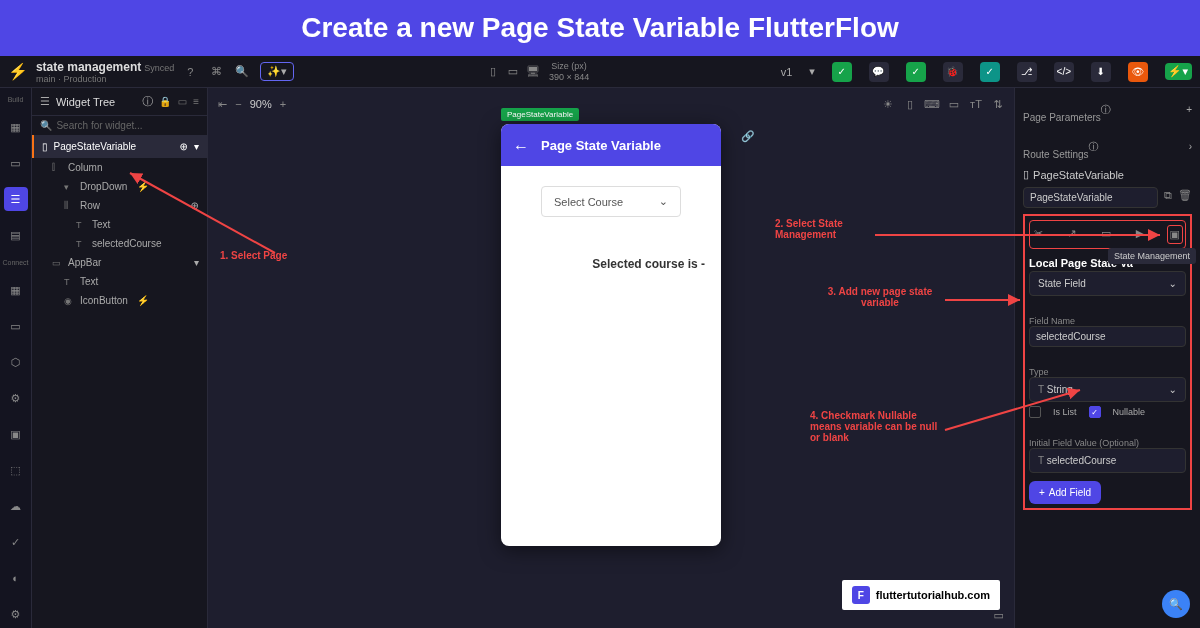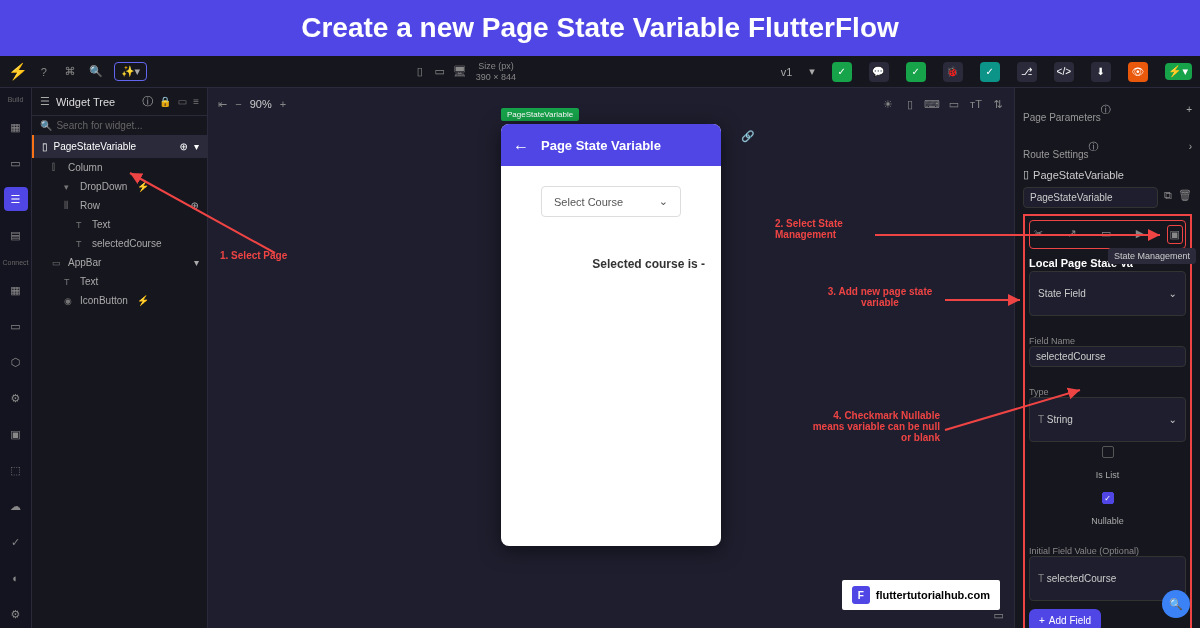--- a/index.html
+++ b/index.html
@@ -49,42 +49,52 @@
 .selected-text { text-align: right; font-size: 12px; font-weight: 600; color: #333; margin-top: 40px; }
 .right-icons-bar { position: absolute; top: 0; right: 0; display: flex; gap: 6px; padding: 8px; }
 .right-panel { width: 186px; background: #16161f; border-left: 1px solid #2a2a3a; display: flex; flex-direction: column; padding: 6px 8px; gap: 6px; overflow: hidden; }
 .panel-row { display: flex; align-items: center; justify-content: space-between; color: #aaa; font-size: 10px; padding: 2px 0; }
 .panel-label { color: #999; margin-top: 16px; }
 .panel-input { background: #1e1e2e; border: 1px solid #333; border-radius: 4px; padding: 4px 6px; color: #ccc; font-size: 10px; width: 100%; }
 .icon-row { display: flex; justify-content: space-between; padding: 4px 2px; border: 1px solid #ef4444; border-radius: 4px; }
 .icon-row .ic { color: #888; cursor: pointer; padding: 2px; }
 .tooltip-box { position: absolute; background: #2a2a3a; color: #ccc; font-size: 9px; padding: 3px 6px; border-radius: 3px; right: 4px; top: 248px; z-index: 5; }
 .section-title { color: #fff; font-size: 11px; font-weight: 700; }
-.dropdown-field { background: #1e1e2e; border: 1px solid #333; border-radius: 4px; padding: 16px 8px; display: flex; justify-content: space-between; align-items: center; color: #ccc; font-size: 10px; }
+.dropdown-field { background: #1e1e2e; border: 1px solid #333; border-radius: 4px; padding: 6px 8px; display: flex; justify-content: space-between; align-items: center; color: #ccc; font-size: 10px; }
 .field-label { color: #888; font-size: 9px; margin-top: 20px; }
-.checkbox-row { display: flex; gap: 12px; align-items: center; font-size: 9px; color: #aaa; margin-top: 4px; flex-direction: column; }
+.checkbox-row { display: flex; gap: 12px; align-items: center; font-size: 9px; color: #aaa; margin-top: 4px; }
 .cb { width: 12px; height: 12px; border: 1px solid #555; border-radius: 2px; display: inline-flex; align-items: center; justify-content: center; }
 .cb.checked { background: #4f46e5; border-color: #4f46e5; color: #fff; font-size: 8px; }
 .add-field-btn { background: #4f46e5; color: #fff; border-radius: 6px; padding: 6px 10px; font-size: 10px; display: inline-flex; align-items: center; gap: 4px; margin-top: 8px; cursor: pointer; width: fit-content; }
 .annotation { position: absolute; color: #ef4444; font-size: 10px; font-weight: 600; z-index: 10; }
 .arrow-line { position: absolute; z-index: 9; }
 .watermark { position: absolute; bottom: 18px; right: 200px; background: #fff; color: #000; padding: 6px 10px; font-size: 11px; font-weight: 600; display: flex; align-items: center; gap: 6px; border-radius: 2px; }
 .watermark-logo { width: 18px; height: 18px; background: #4f46e5; border-radius: 3px; display: flex; align-items: center; justify-content: center; color: #fff; font-size: 10px; }
 .search-fab { position: absolute; bottom: 10px; right: 10px; width: 28px; height: 28px; background: #3b82f6; border-radius: 50%; display: flex; align-items: center; justify-content: center; color: #fff; cursor: pointer; }
 .device-icons { display: flex; gap: 4px; align-items: center; }
 .lightning { background: #16a34a; border-radius: 4px; padding: 2px 4px; color: #fff; }
 .state-panel-box { border: 2px solid #ef4444; padding: 4px; }
 </style>
 </head>
 <body>
 
 <div class="banner">Create a new Page State Variable FlutterFlow</div>
 
 <div class="topbar">
   <span class="logo">⚡</span>
+  <div>
+    <div>
+      <span class="project-name">state management</span>
+      <span class="sub-name">Synced</span>
+    </div>
+    <div class="sub-name">
+      <span>main</span> ·
+      <span>Production</span>
+    </div>
+  </div>
   <div class="topbar-icons">
     <span class="topbar-icon">?</span>
     <span class="topbar-icon">⌘</span>
     <span class="topbar-icon">🔍</span>
     <span class="pill">✨▾</span>
   </div>
   <div class="spacer"></div>
   <div class="device-icons">
     <span class="topbar-icon">▯</span>
     <span class="topbar-icon">▭</span>
@@ -285,21 +295,21 @@
       </div>
     </div>
   </div>
 </div>
 
 <div class="tooltip-box">State Management</div>
 
 <div class="annotation" style="top:250px;left:220px">1. Select Page</div>
 <div class="annotation" style="top:218px;left:775px;text-align:left;width:100px">2. Select State Management</div>
 <div class="annotation" style="top:286px;left:820px;text-align:center;width:120px">3. Add new page state variable</div>
-<div class="annotation" style="top:410px;left:810px;text-align:right;width:130px">4. Checkmark Nullable means variable can be null or blank</div>
+<div class="annotation" style="top:410px;left:810px;text-align:left;width:130px">4. Checkmark Nullable means variable can be null or blank</div>
 
 <svg class="arrow-line" style="top:168px;left:125px" width="160" height="90">
   <defs>
       <marker id="ah" markerWidth="8" markerHeight="8" refX="6" refY="3" orient="auto">
         <path d="M0,0 L6,3 L0,6 Z" fill="#ef4444"></path>
       </marker>
     </defs>
   <line x1="150" y1="85" x2="5" y2="5" stroke="#ef4444" stroke-width="2" marker-end="url(#ah)"></line>
 </svg>
 <svg class="arrow-line" style="top:225px;left:870px" width="300" height="20">

